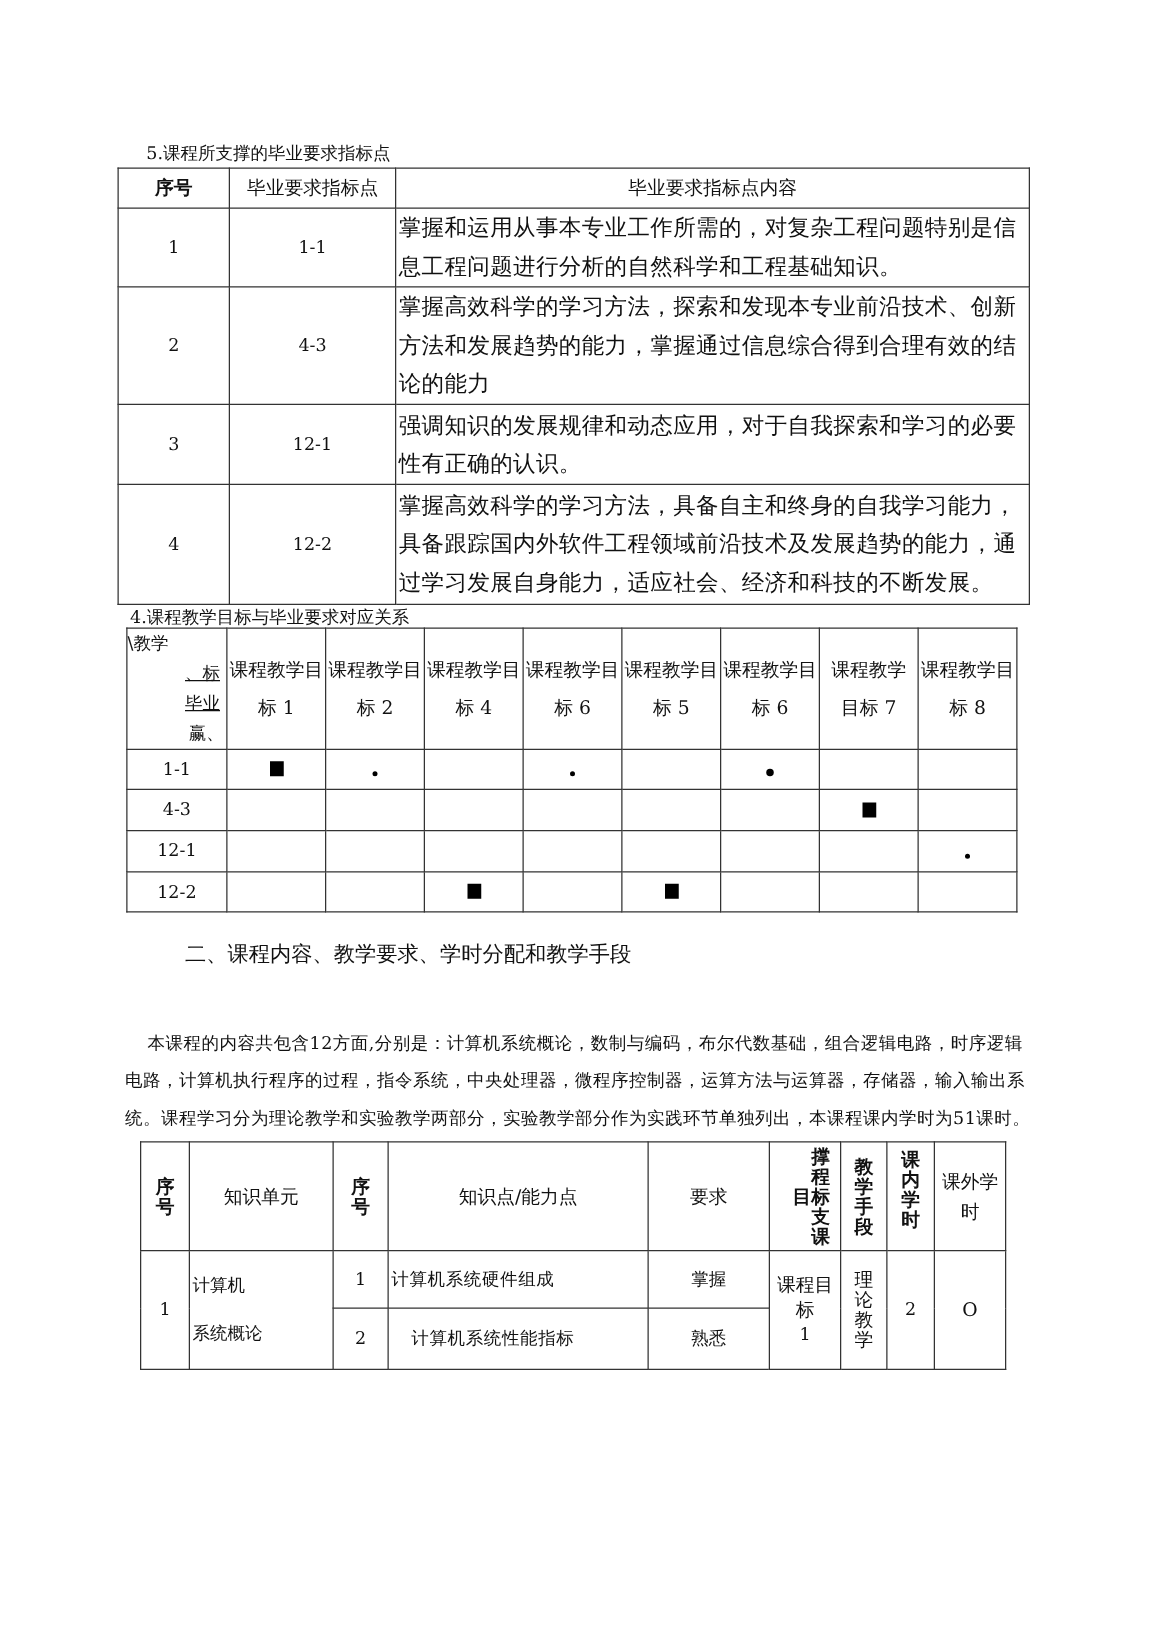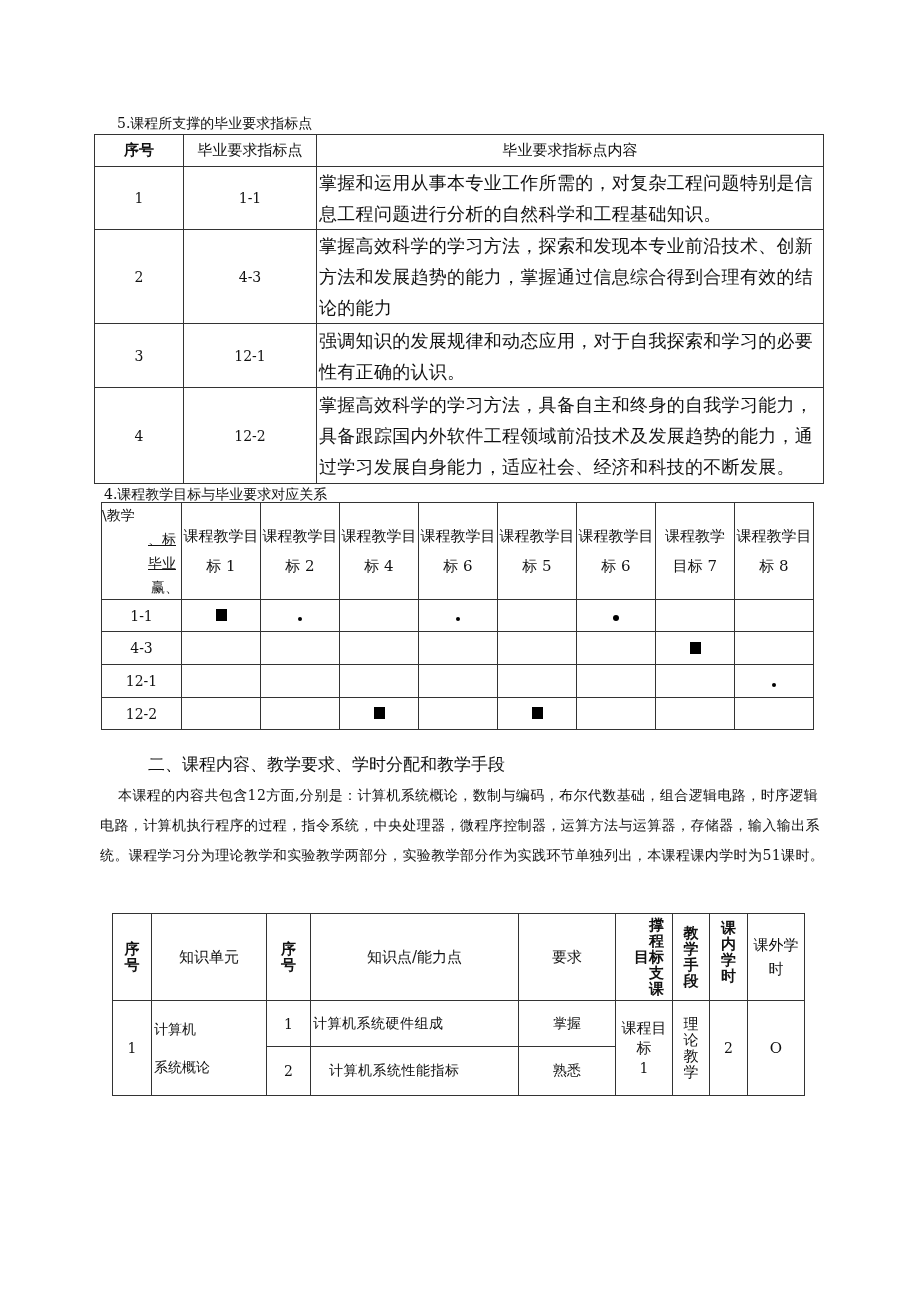--- a/index.html
+++ b/index.html
@@ -12,21 +12,21 @@
   .sans { font-family:"DejaVu Sans","Liberation Sans",sans-serif; }
   .bold { font-weight:bold; }
   .center { text-align:center; vertical-align:middle; }
   .desc { font-size:18px; line-height:31px; padding-left:2px; text-align:left; vertical-align:middle; letter-spacing:0.3px; }
   .num { font-size:14px; }
   .hdr { font-size:15px; }
   .mark-square { display:inline-block; width:11px; height:12px; background:#000; }
   .mark-dot { display:inline-block; width:4px; height:4px; border-radius:50%; background:#000; }
   .mark-dot-lg { display:inline-block; width:6px; height:6px; border-radius:50%; background:#000; }
   .section-title { font-size:17px; line-height:22px; }
-  .para { font-size:14px; line-height:30px; letter-spacing:0.4px; }
+  .para { font-size:14px; line-height:30px; letter-spacing:0.4px;margin-top:40px; }
 </style>
 </head>
 <body>
 
 <div class="abs caption" style="left:117px; top:114px;">5.课程所支撑的毕业要求指标点</div>
 
 <table style="left:94px; top:134px; width:729px;">
   <colgroup>
       <col style="width:89px">
       <col style="width:133px">

